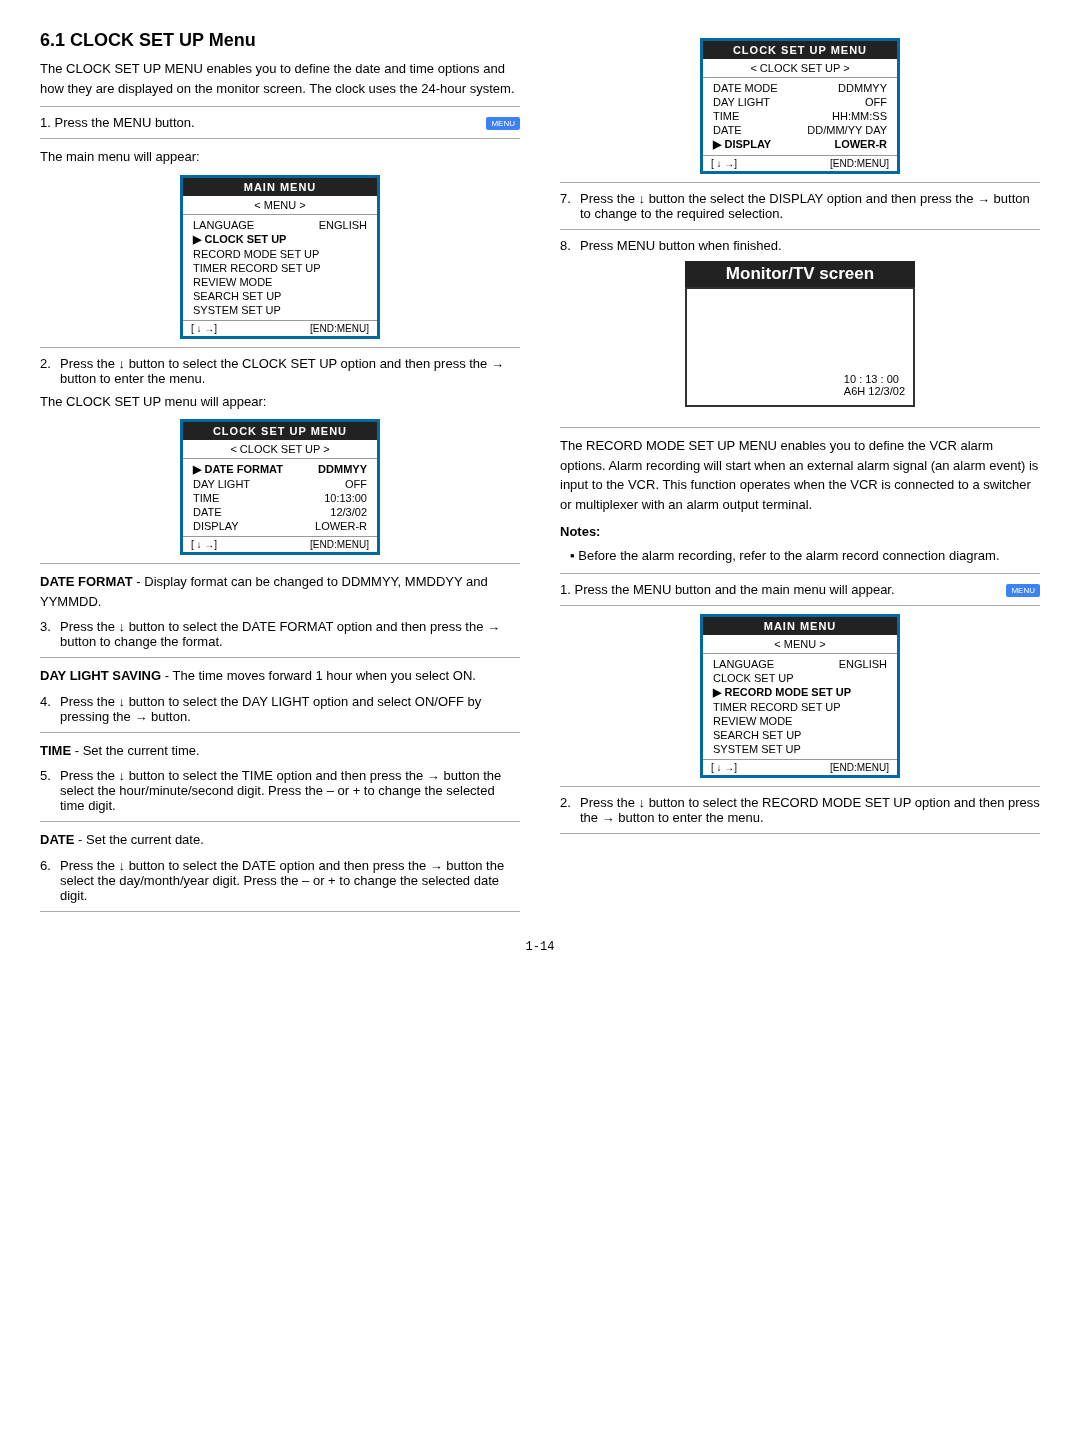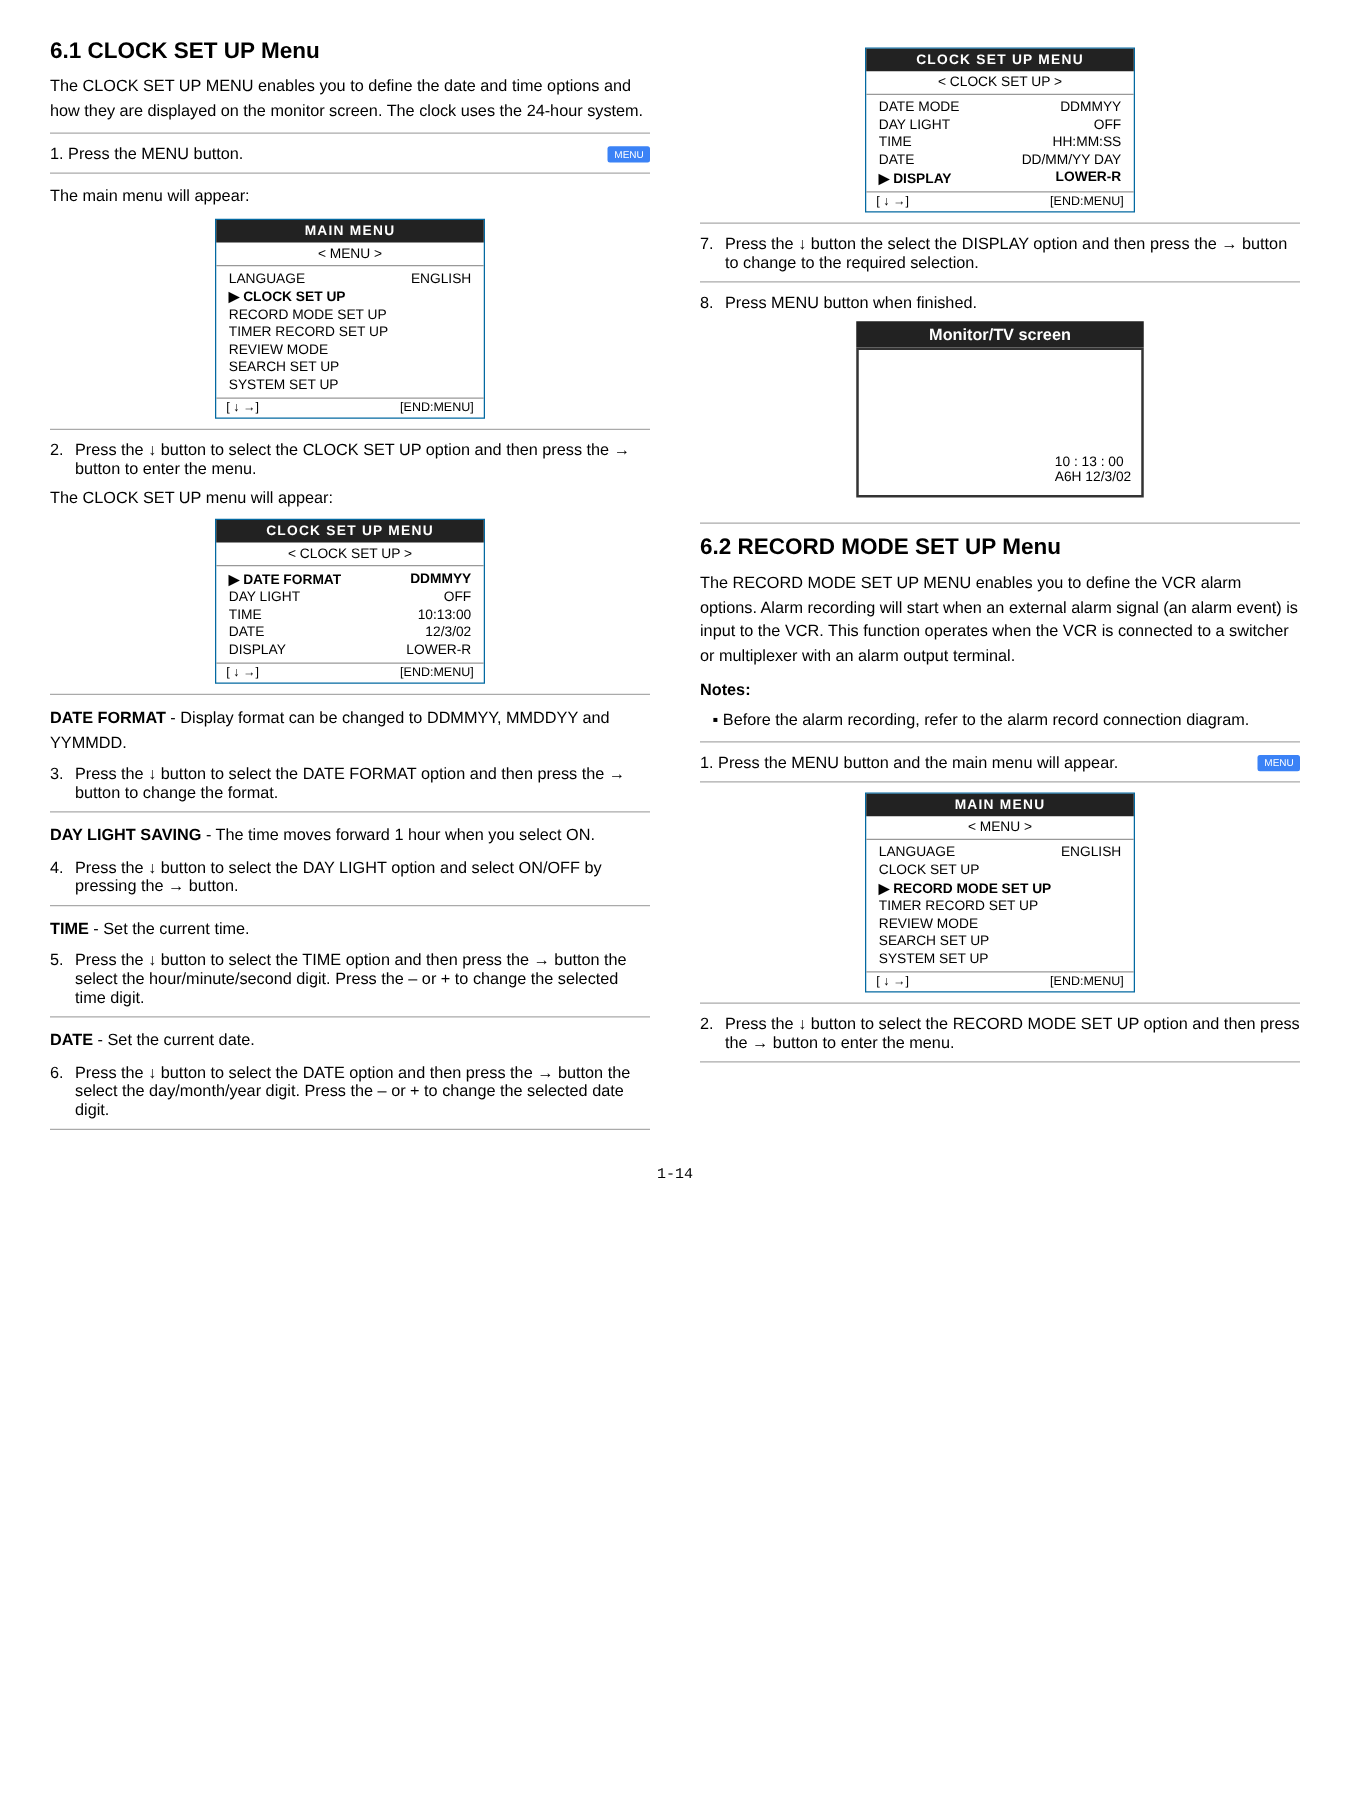--- a/index.html
+++ b/index.html
@@ -32,22 +32,22 @@
     }
 
     hr.thin {
       border: none;
       border-top: 1px solid #aaa;
       margin: 8px 0;
     }
 
     
     .menu-box {
-      border: 1px solid #0369a1;
-      width: 216px;
+      border: 3px solid #0369a1;
+      width: 200px;
       margin: 8px auto;
       font-size: 11px;
       background: #fff;
     }
     .menu-box .menu-title {
       background: #222;
       color: #fff;
       text-align: center;
       font-weight: bold;
       font-size: 11px;
@@ -330,32 +330,31 @@
     </div>
 
     <hr class="thin">
 
     <div class="step-row">
       <span class="step-num">8.&nbsp;</span>
       <span class="step-content">Press MENU button when finished.</span>
     </div>
 
     <div style="position:relative; width:230px; margin:8px auto;">
-      <div style="background:#222; color:#fff; text-align:center; font-size:13px; font-weight:bold; padding:3px 0;">Monitor/TV screen</div>
+      <div style="background:#222; color:#fff; text-align:center; font-size:17px; font-weight:bold; padding:3px 0;">Monitor/TV screen</div>
       <div style="border:2px solid #333; height:120px; position:relative;">
         <div style="position:absolute; bottom:8px; right:8px; font-size:11px; ">
           <div>10 : 13 : 00</div>
           <div>A6H 12/3/02</div>
         </div>
       </div>
     </div>
 
     <hr class="thin" style="margin-top:20px;">
 
-    <h2>6.2  RECORD MODE SET UP Menu</h2>
 
     <p>The RECORD MODE SET UP MENU enables you to define the VCR alarm options. Alarm recording will start when an external alarm signal (an alarm event) is input to the VCR. This function operates when the VCR is connected to a switcher or multiplexer with an alarm output terminal.</p>
 
     <p class="note-label">Notes:</p>
     <ul class="note-list">
       <li>Before the alarm recording, refer to the alarm record connection diagram.</li>
     </ul>
 
     <hr class="thin">
 

